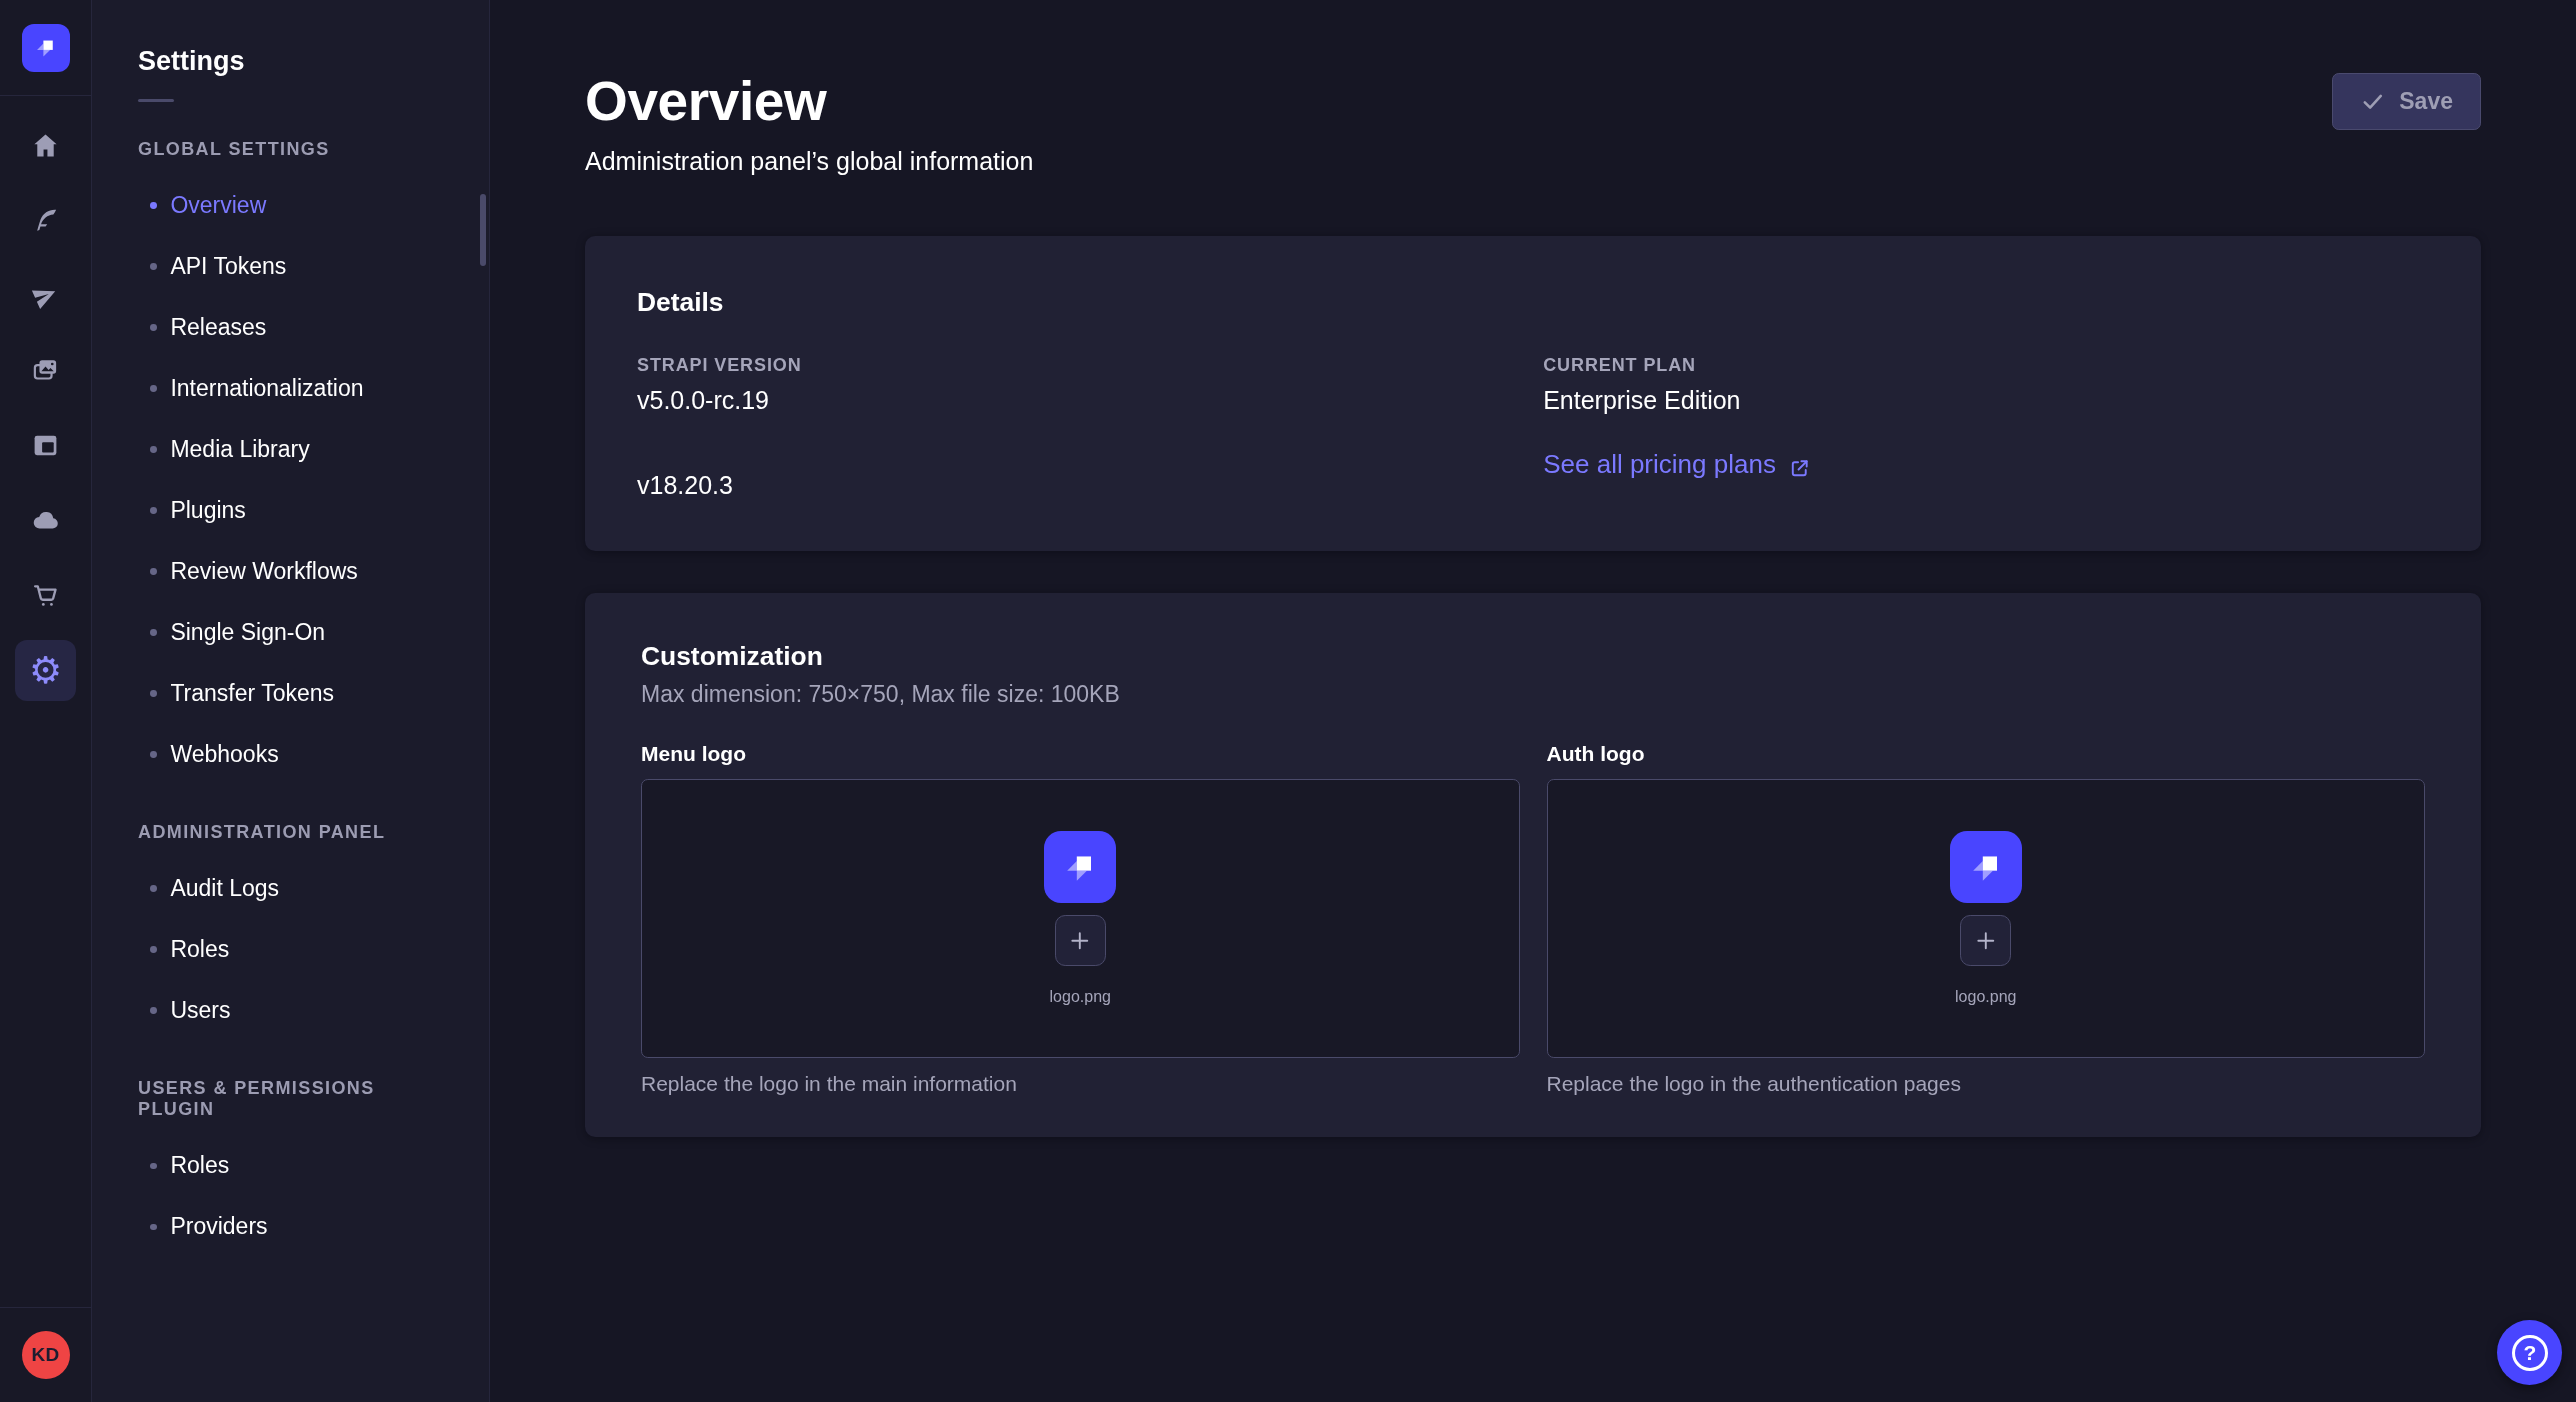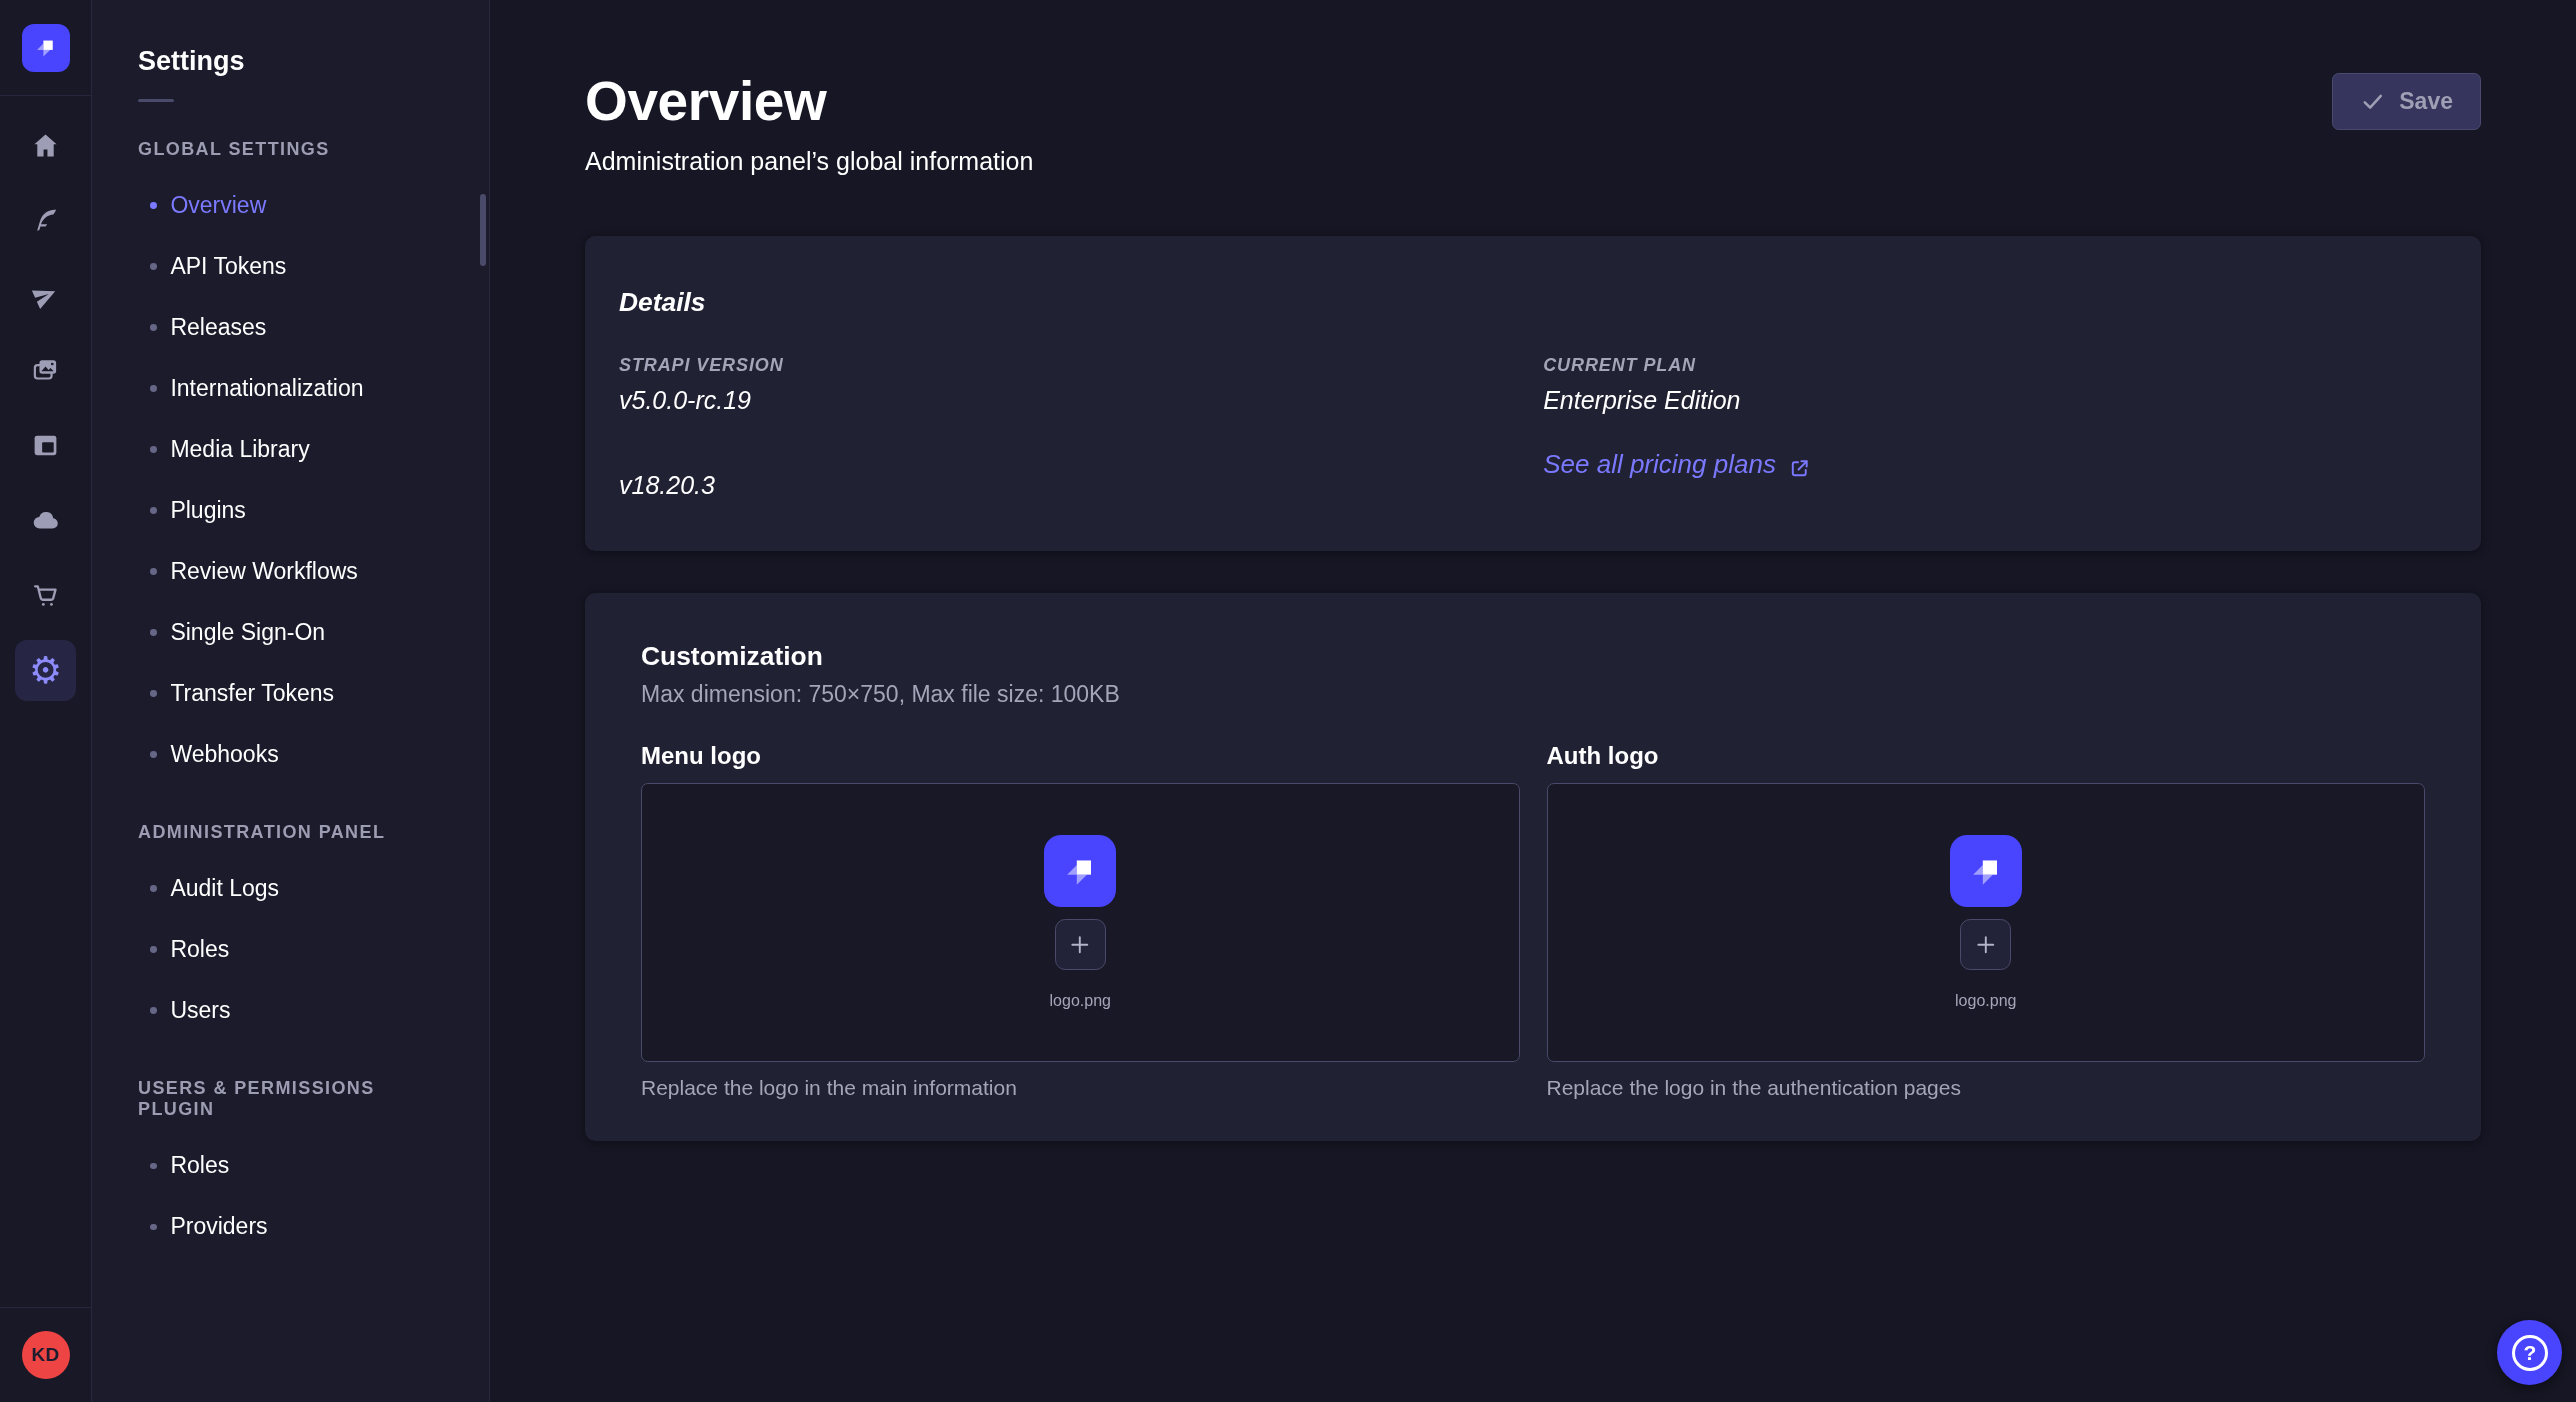--- a/index.html
+++ b/index.html
@@ -42,33 +42,33 @@
 
   
   .main { flex:1; padding:0 95px; overflow:hidden; position:relative; }
   .main-header { display:flex; justify-content:space-between; align-items:flex-start; padding-top:70px; }
   .page-title { font-size:55px; font-weight:700; color:#fff; letter-spacing:-0.4px; line-height:1.15; }
   .page-subtitle { margin-top:13.6px; font-size:25px; color:#ffffff; }
   .save-btn { margin-top:3.4px; height:57px; padding:0 27px; display:flex; align-items:center; gap:13.6px; background:#35355d; border:0.9px solid #4a4a6e; border-radius:6.8px; color:#9e9eb4; font-size:23px; font-weight:600; cursor:pointer; font-family:inherit; }
   .save-btn svg { width:25.6px; height:25.6px; }
 
   .card { background:#212134; border-radius:10.2px; box-shadow:0 1.7px 8.5px rgba(4,4,10,.35); }
-  .details-card { margin-top:60px; padding:51px 34px;font-style:italic; }
+  .details-card { margin-top:60px; padding:51px 52px; }
   .card-heading { font-size:26.4px; font-weight:600; color:#fff; }
   .details-grid { display:grid; grid-template-columns:1fr 1fr; column-gap:20.4px; margin-top:37px; }
   .field-label { font-size:18px; font-weight:700; letter-spacing:0.9px; color:#a5a5ba; }
   .field-value { margin-top:10.2px; font-size:25px; color:#fff; }
   .field + .field { margin-top:56px; }
   .pricing-link { margin-top:34px; display:inline-flex; align-items:flex-end; gap:12px; color:#7b79ff; font-size:26px; text-decoration:none; cursor:pointer; }
   .pricing-link svg { width:23px; height:23px; }
 
   .custom-card { margin-top:42px; padding:48px 56px 41px; }
   .card-sub { margin-top:8.5px; font-size:23px; color:#a5a5ba; }
   .logo-grid { display:grid; grid-template-columns:1fr 1fr; column-gap:27px; margin-top:34px; }
-  .logo-label { font-size:24px; font-weight:700; color:#fff; }
+  .logo-label { font-size:21px; font-weight:700; color:#fff; }
   .dropzone { margin-top:13.6px; height:279px; background:#181826; border:0.9px solid #4a4a6a; border-radius:6.8px; display:flex; flex-direction:column; align-items:center; justify-content:center; cursor:pointer; }
   .dz-tile { width:72px; height:72px; border-radius:17px; background:#4945ff; display:flex; align-items:center; justify-content:center; }
   .dz-tile svg { width:44px; height:44px; }
   .dz-add { margin-top:12px; width:51px; height:51px; border:0.9px solid #4a4a6a; border-radius:10.2px; background:#222238; display:flex; align-items:center; justify-content:center; color:#b3b3c9; cursor:pointer; }
   .dz-add svg { width:25.6px; height:25.6px; }
   .dz-caption { margin-top:22px; font-size:16px; color:#a5a5ba; }
   .dz-hint { margin-top:13.6px; font-size:21px; color:#a5a5ba; }
 
   .help-fab { position:fixed; right:13.6px; bottom:17px; width:65px; height:65px; border-radius:50%; background:#4945ff; display:flex; align-items:center; justify-content:center; cursor:pointer; box-shadow:0 3.4px 10.2px rgba(0,0,0,.4); }
   .help-ring { width:36px; height:36px; border:3px solid #fff; border-radius:50%; display:flex; align-items:center; justify-content:center; font-size:21px; font-weight:700; color:#fff; }

